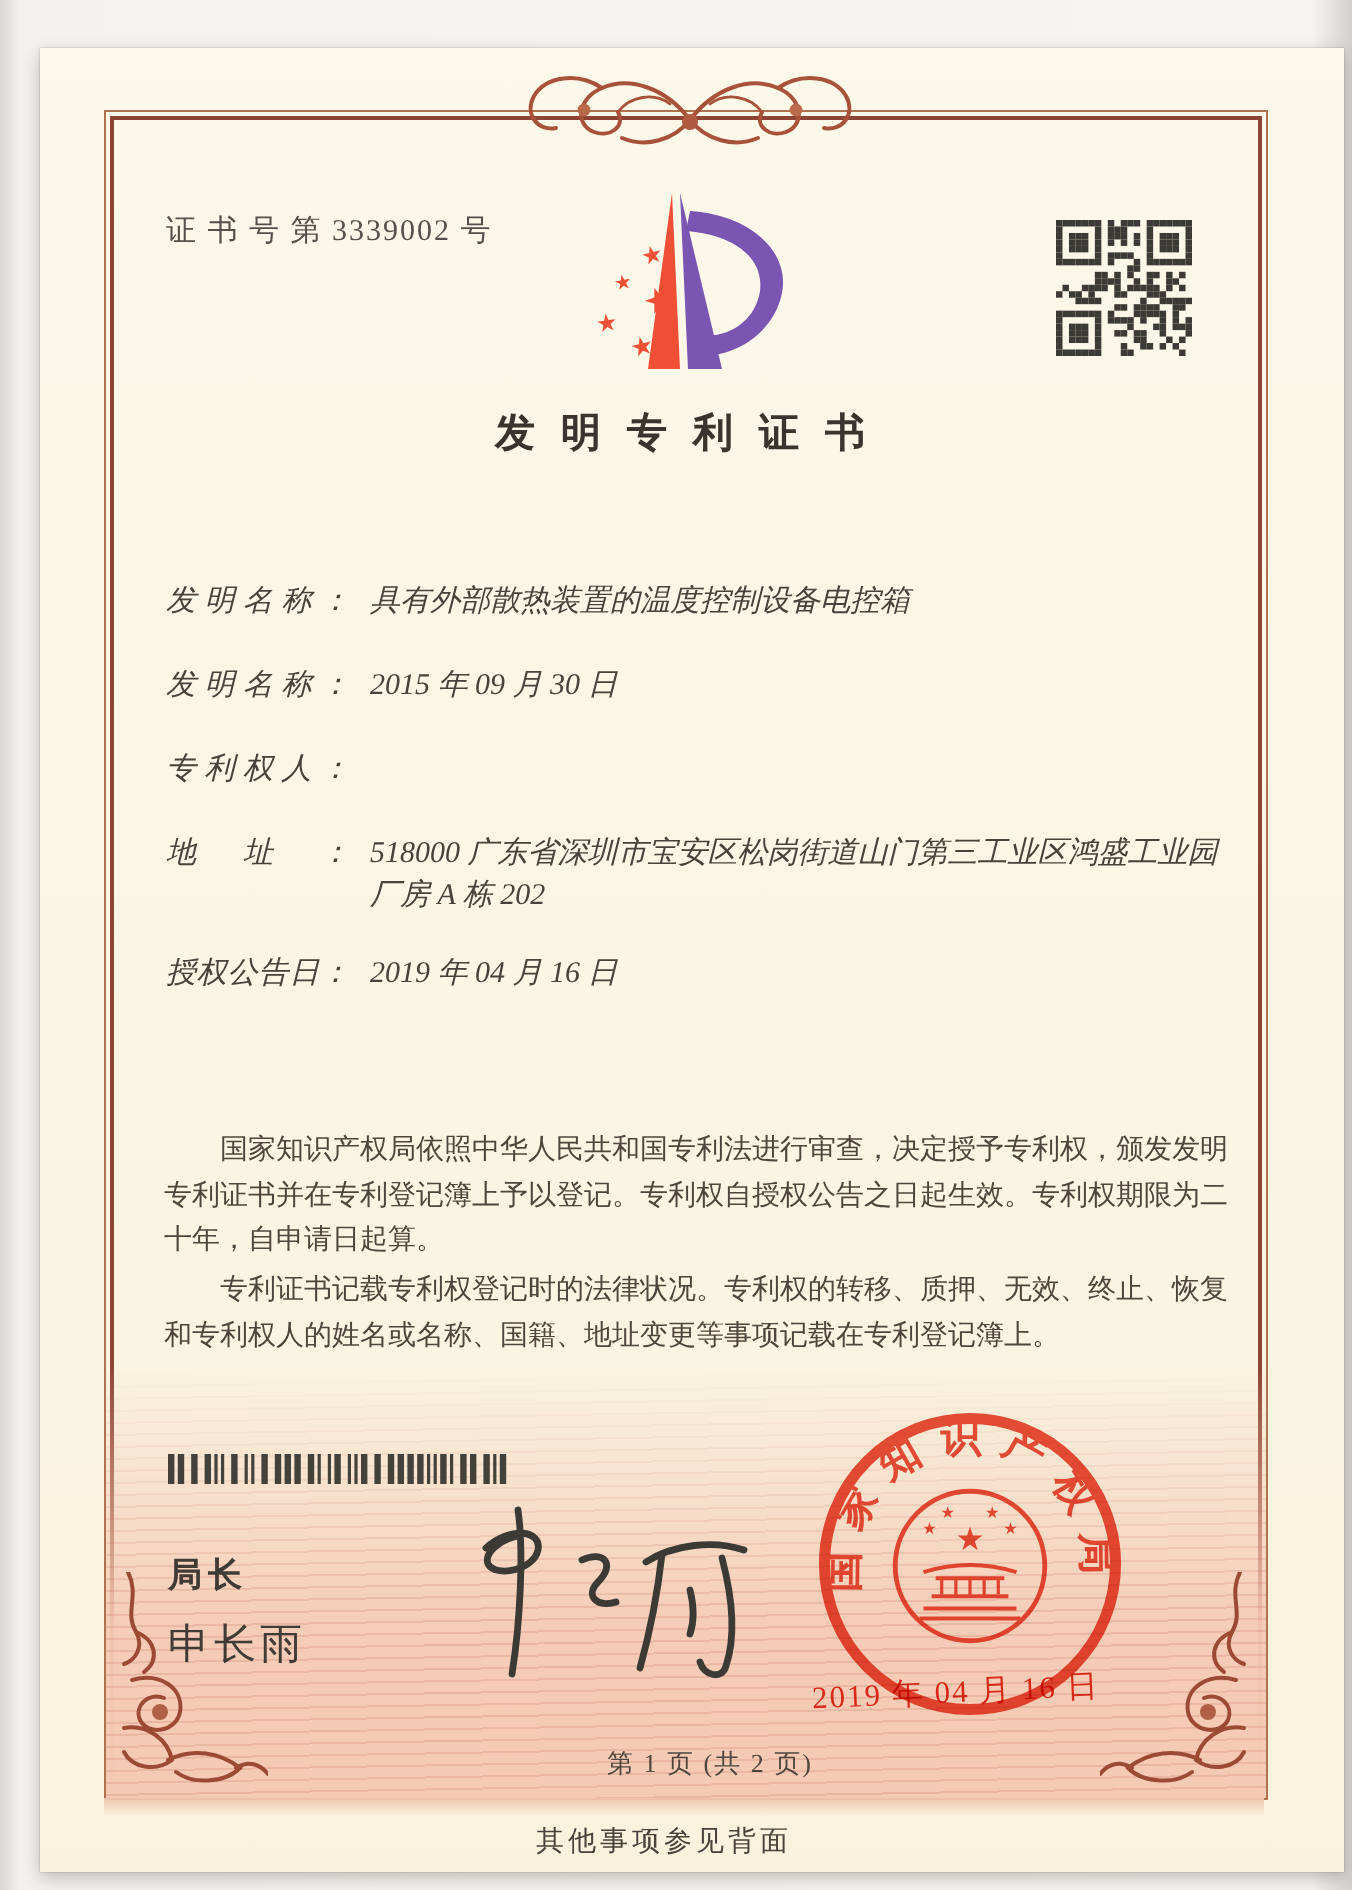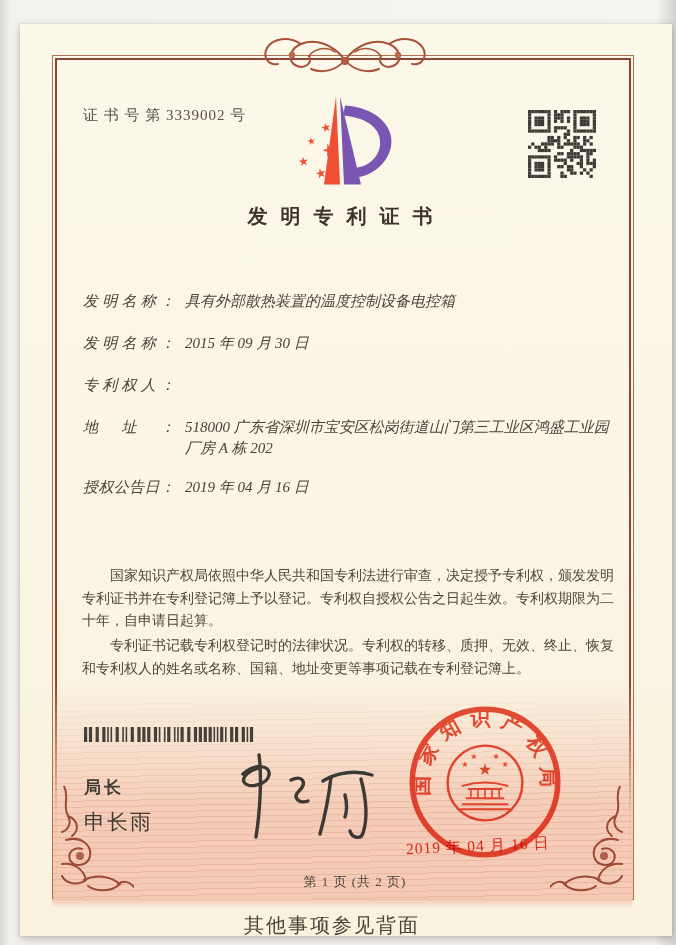--- a/index.html
+++ b/index.html
@@ -52,21 +52,21 @@
   .director-title{position:absolute;left:64px;top:752px;font-size:17px;letter-spacing:3px;color:#403b35;
     font-family:"Liberation Sans","DejaVu Sans",sans-serif;font-weight:700;}
   .director-name{position:absolute;left:64px;top:784px;font-size:21px;letter-spacing:2px;color:#403b35;
     font-family:Liberation Mono, monospace;font-weight:500;}
   .signature{position:absolute;left:195px;top:726px;width:165px;height:92px;}
   .seal{position:absolute;left:369px;top:662px;width:192px;height:192px;opacity:.93;mix-blend-mode:multiply;color:var(--seal-red,#e8452e);}
   .seal svg{width:100%;height:100%;}
   .seal-date{position:absolute;left:386px;top:812px;font-size:15.5px;letter-spacing:1px;color:#e23420;
     transform:rotate(-2.5deg);mix-blend-mode:multiply;}
   .page-num{position:absolute;left:32px;top:849px;width:580px;text-align:center;font-size:13px;letter-spacing:1px;color:#4e463c;margin-left:13px;}
-  .back-note{position:absolute;left:32px;top:888px;width:560px;text-align:center;font-size:20px;letter-spacing:2px;color:#48423a;}
+  .back-note{position:absolute;left:32px;top:888px;width:560px;text-align:center;font-size:14px;letter-spacing:2px;color:#48423a;}
 </style>
 </head>
 <body>
 
 <div class="photo">
   <div class="paper">
 
     <div class="frame">
       <div class="band">
         <div class="lines"></div>

